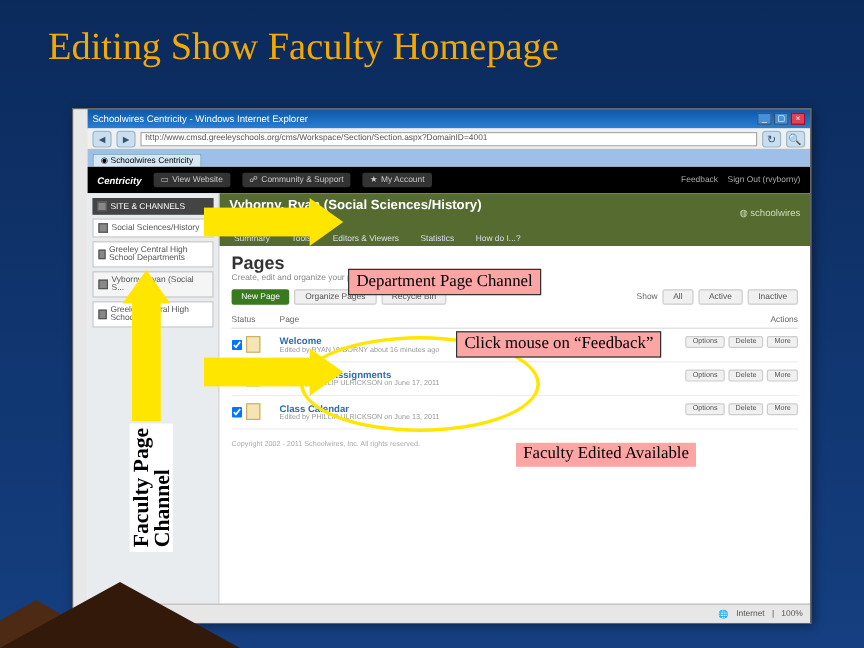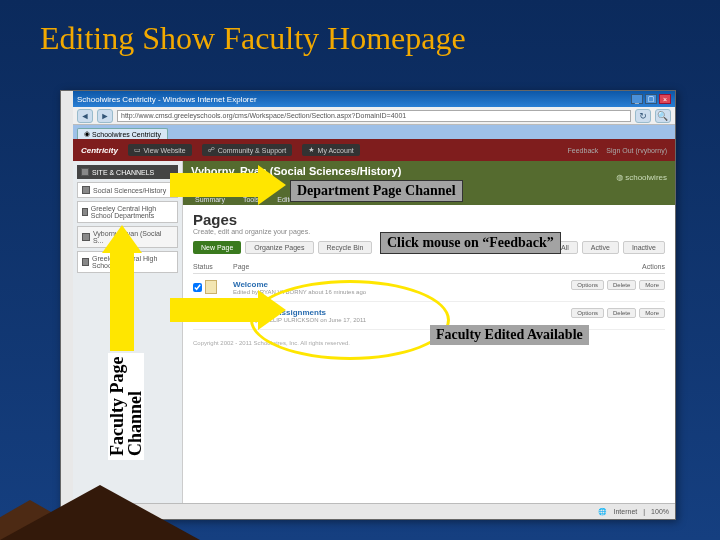--- a/index.html
+++ b/index.html
@@ -9,21 +9,21 @@
   .ie-titlebar { height: 16px; background: linear-gradient(#0d57a7,#2a7fd4); color: #fff; display: flex; align-items:center; padding:0 4px; font-size:8px; }
   .ie-titlebar .spacer { flex:1; }
   .ie-close,.ie-min,.ie-max { width:12px; height:10px; background:#d45; margin-left:2px; border:1px solid #913; display:flex; align-items:center; justify-content:center; color:#fff; font-size:7px; }
   .ie-min,.ie-max{background:#4a90d9;border-color:#357;}
   .ie-tabbar { height:14px; background:#9ec0e8; display:flex; align-items:end; padding:0 4px; }
   .ie-tab { background:#d7e6f5; border:1px solid #7aa; border-bottom:none; padding:1px 6px; font-size:7px; border-radius:2px 2px 0 0; display:flex; align-items:center; gap:2px;}
   .ie-addr { height:18px; background:#f0f0f0; border-bottom:1px solid #bbb; display:flex; align-items:center; padding:0 4px; gap:4px; }
   .ie-addr .addr { flex:1; background:#fff; border:1px solid #aaa; height:12px; font-size:7px; padding:0 3px; display:flex; align-items:center; color:#555; }
   .nav-btn { width:16px;height:14px; background:#cde; border:1px solid #9bc; border-radius:3px; display:flex; align-items:center; justify-content:center; font-size:9px; color:#357;}
   .app { flex:1; display:flex; flex-direction:column; background:#fff; }
-  .app-top { height:22px; background:#7f1d1d; color:#ccc; display:flex; align-items:center; padding:0 8px; font-size:8px; gap:10px; }
+  .app-top { height:22px; background:#000000; color:#ccc; display:flex; align-items:center; padding:0 8px; font-size:8px; gap:10px; }
   .app-top .brand { font-weight:bold; font-style:italic; color:#fff; }
   .app-top .tbtn { background:#333; padding:2px 6px; border-radius:2px; font-size:7px; display:flex; align-items:center; gap:3px;}
   .app-top .right { margin-left:auto; display:flex; gap:8px; font-size:7px; color:#aaa;}
   .app-body { flex:1; display:flex; }
   .sidebar { width:110px; background:#e8ecef; border-right:1px solid #ccc; padding:4px; }
   .side-head { background:#444; color:#fff; font-size:7px; padding:3px 4px; display:flex; align-items:center; gap:3px;}
   .side-item { background:#fff; border:1px solid #c5c5c5; margin-top:3px; padding:3px 4px; font-size:7px; color:#555; display:flex; align-items:center; gap:3px;}
   .side-item.sel { background:#f5f5f5; }
   .main { flex:1; background:#fff; display:flex; flex-direction:column; }
   .hero { height:44px; background:#556b2f; color:#fff; padding:4px 8px; position:relative; }
@@ -47,21 +47,21 @@
   .picon { width:12px;height:14px;background:#f3e6b3;border:1px solid #c9b06d; }
   .pbody { flex:1; }
   .ptitle { color:#2a6db0; font-weight:bold; }
   .pmeta { font-size:6px; color:#999; }
   .pactions { width:100px; display:flex; justify-content:flex-end; gap:3px;}
   .mini { background:#f0f0f0;border:1px solid #ccc;font-size:6px;padding:1px 5px;border-radius:2px;color:#555;}
   .footer { margin-top:10px; font-size:6px; color:#aaa; }
   .ie-status { height:16px; background:#e7e7e7; border-top:1px solid #bbb; display:flex; align-items:center; font-size:7px; color:#555; padding:0 6px;}
   .ie-status .right{margin-left:auto;display:flex;gap:6px;align-items:center;}
   
-  .callout { position:absolute; background:#a3a3a3; border:1px solid #333; font-weight:bold; font-size:14px; padding:2px 6px; font-family:"Times New Roman",serif; z-index:50;}
+  .callout { position:absolute; background:#fca5a5; border:1px solid #333; font-weight:normal; font-size:14px; padding:2px 6px; font-family:"Times New Roman",serif; z-index:50;margin-top:44px;}
   .arrow-right { position:absolute; z-index:40; }
   .arrow-right .shaft{ position:absolute; background:#ffe600; height:24px; }
   .arrow-right .head{ position:absolute; width:0;height:0; border-top:20px solid transparent; border-bottom:20px solid transparent; border-left:28px solid #ffe600; }
   .arrow-up { position:absolute; z-index:40;}
   .arrow-up .shaft{ position:absolute; background:#ffe600; width:24px; }
   .arrow-up .head{ position:absolute; width:0;height:0; border-left:20px solid transparent; border-right:20px solid transparent; border-bottom:28px solid #ffe600;}
   .vlabel { position:absolute; transform:rotate(-90deg); transform-origin:left top; font-weight:bold; font-size:18px; font-family:"Times New Roman",serif; background:#fff; white-space:nowrap; z-index:60; padding:0 4px;}
   .circle { position:absolute; border:3px solid #ffe600; border-radius:50%; z-index:30; }
   .mountain { position:absolute; bottom:0; left:0; width:0;height:0; border-left:100px solid transparent; border-right:100px solid transparent; border-bottom:55px solid #33190a; z-index:5;}
   .mountain2 { position:absolute; bottom:0; left:-40px; width:0;height:0; border-left:70px solid transparent; border-right:70px solid transparent; border-bottom:40px solid #4d2a14; z-index:4;}
@@ -199,20 +199,35 @@
             <span class="pbody">
               <div class="ptitle">Homework Assignments</div>
               <div class="pmeta">Edited by PHILLIP ULRICKSON on June 17, 2011</div>
             </span>
             <span class="pactions">
               <span class="mini">Options</span>
               <span class="mini">Delete</span>
               <span class="mini">More</span>
             </span>
           </div>
+          <div class="prow">
+            <span class="chk">
+                <input type="checkbox" checked="" style="">
+                <span class="picon"></span>
+              </span>
+            <span class="pbody">
+              <div class="ptitle">Class Calendar</div>
+              <div class="pmeta">Edited by PHILLIP ULRICKSON on June 13, 2011</div>
+            </span>
+            <span class="pactions">
+              <span class="mini">Options</span>
+              <span class="mini">Delete</span>
+              <span class="mini">More</span>
+            </span>
+          </div>
 
           <div class="footer">Copyright 2002 - 2011  Schoolwires, Inc.  All rights reserved.</div>
         </div>
       </div>
     </div>
   </div>
 
   <div class="ie-status">
     <span>Done</span>
     <span class="right">

